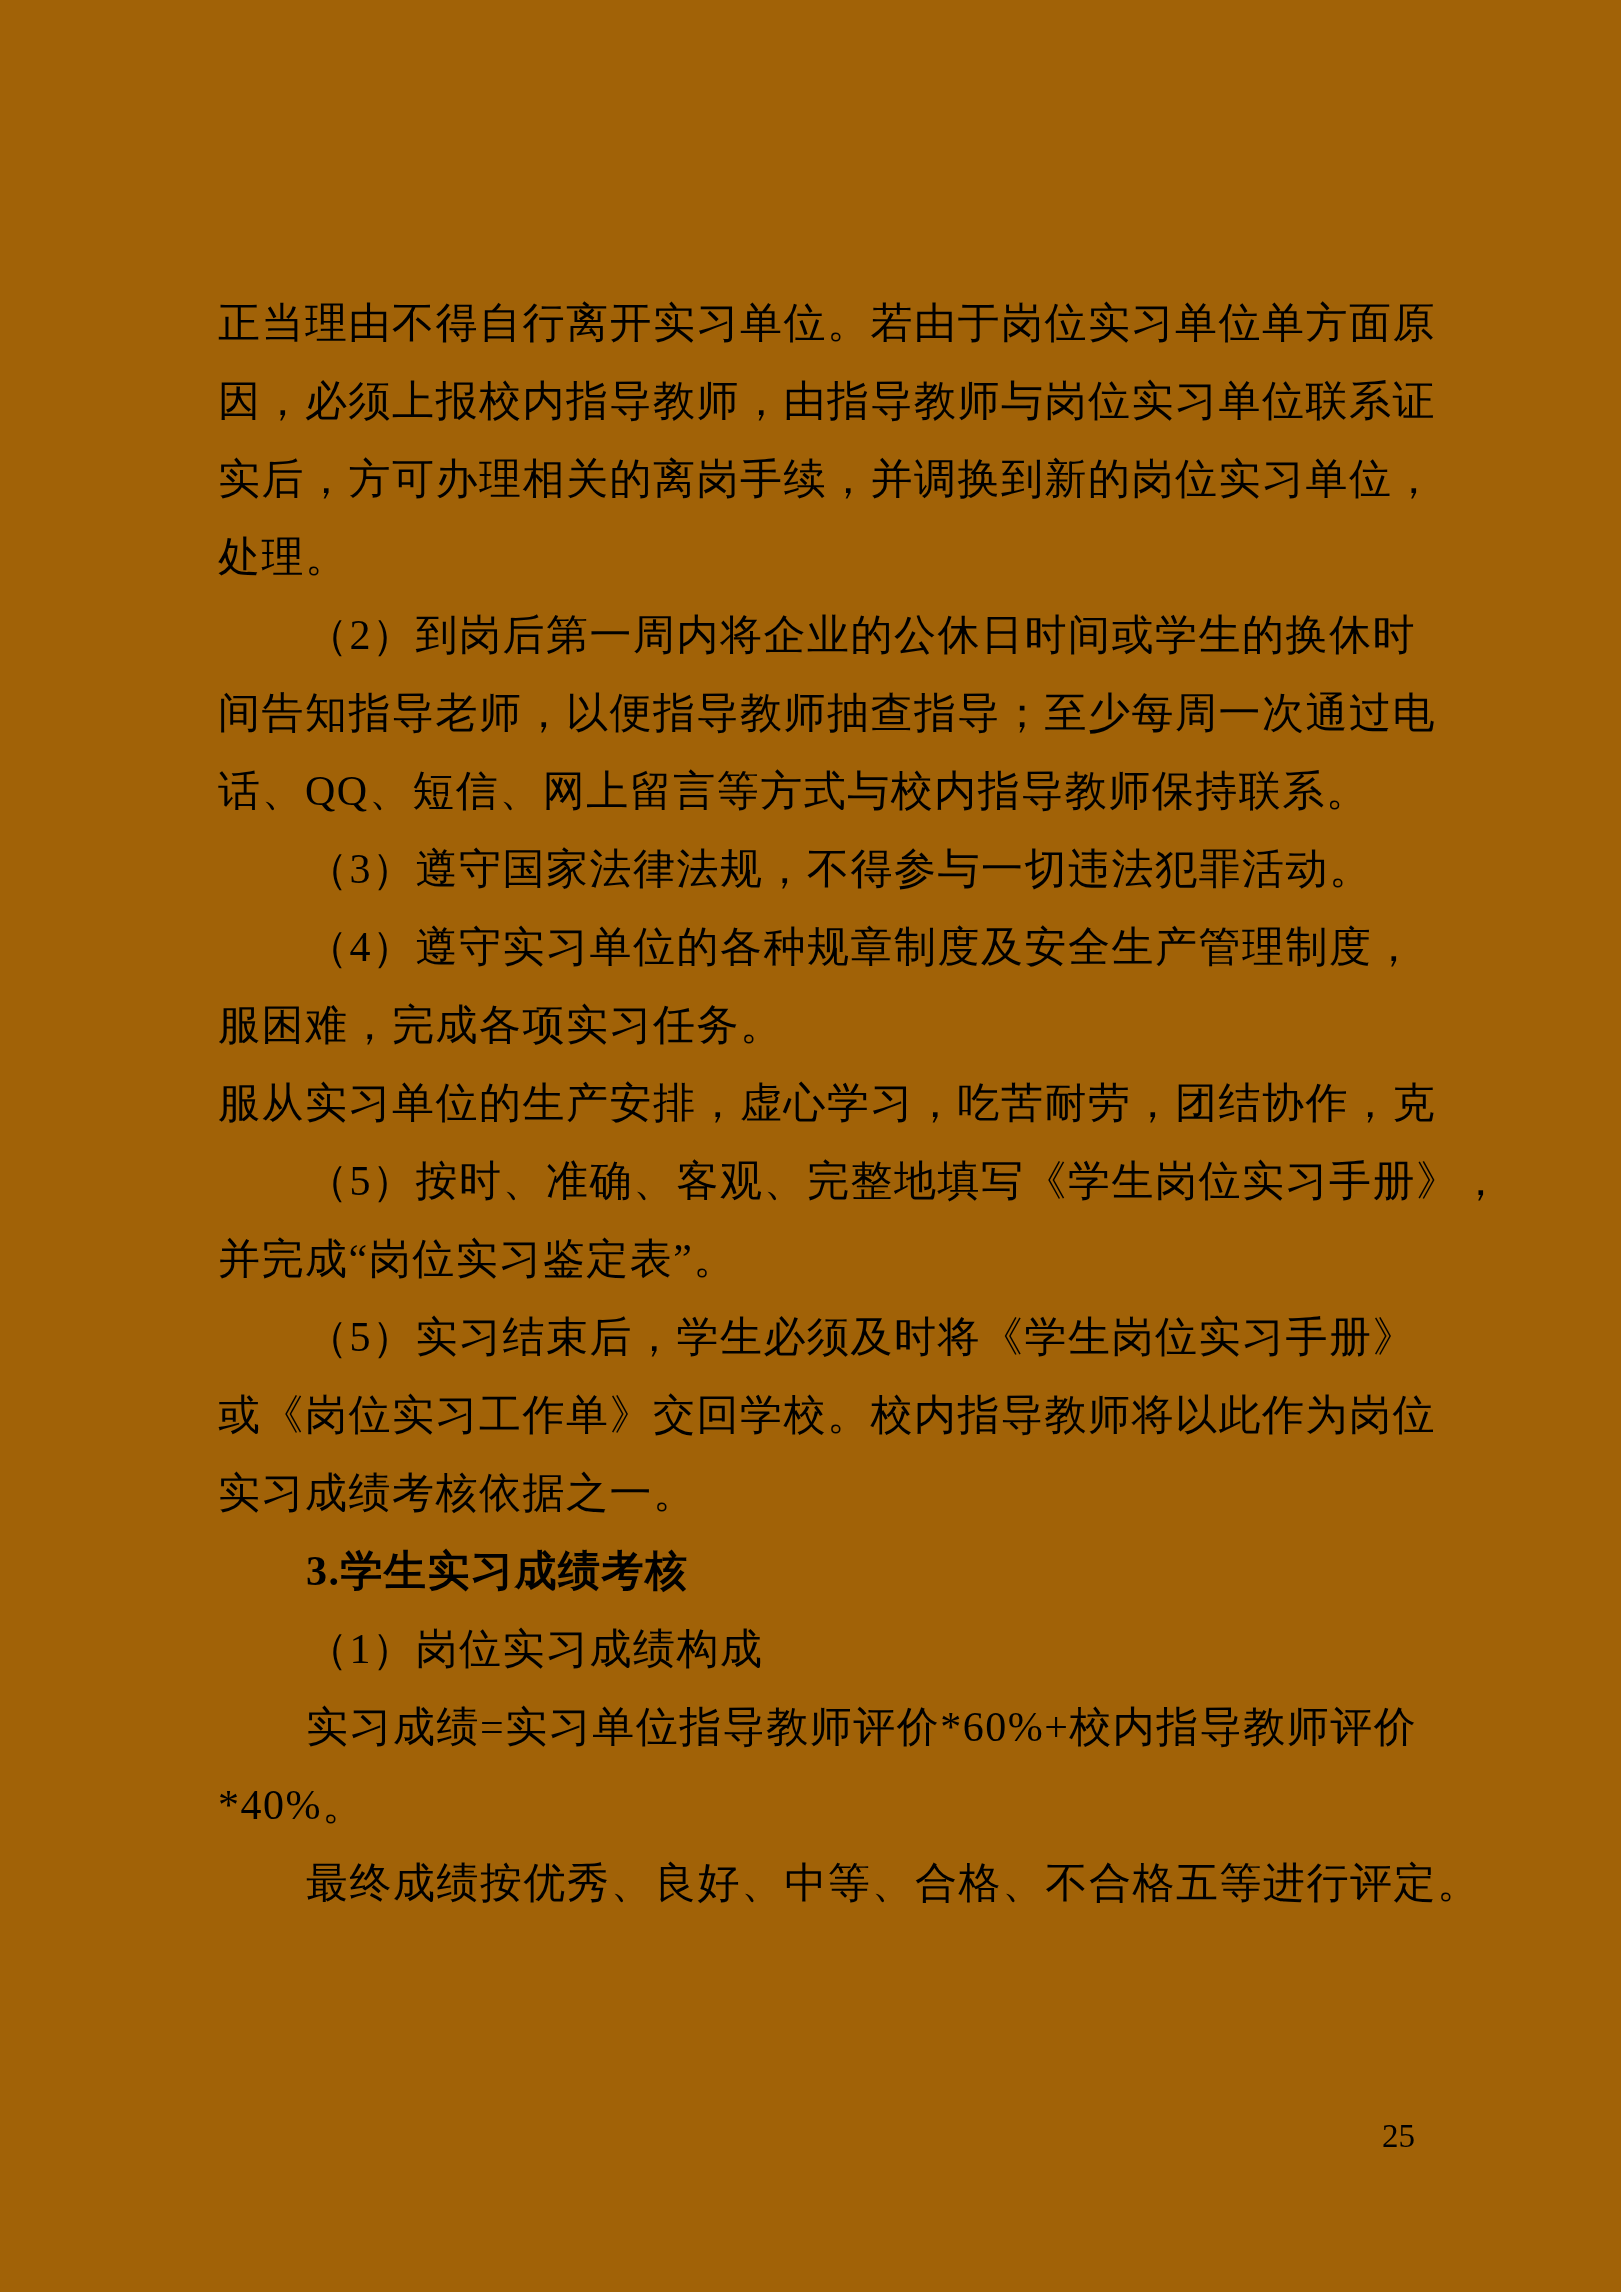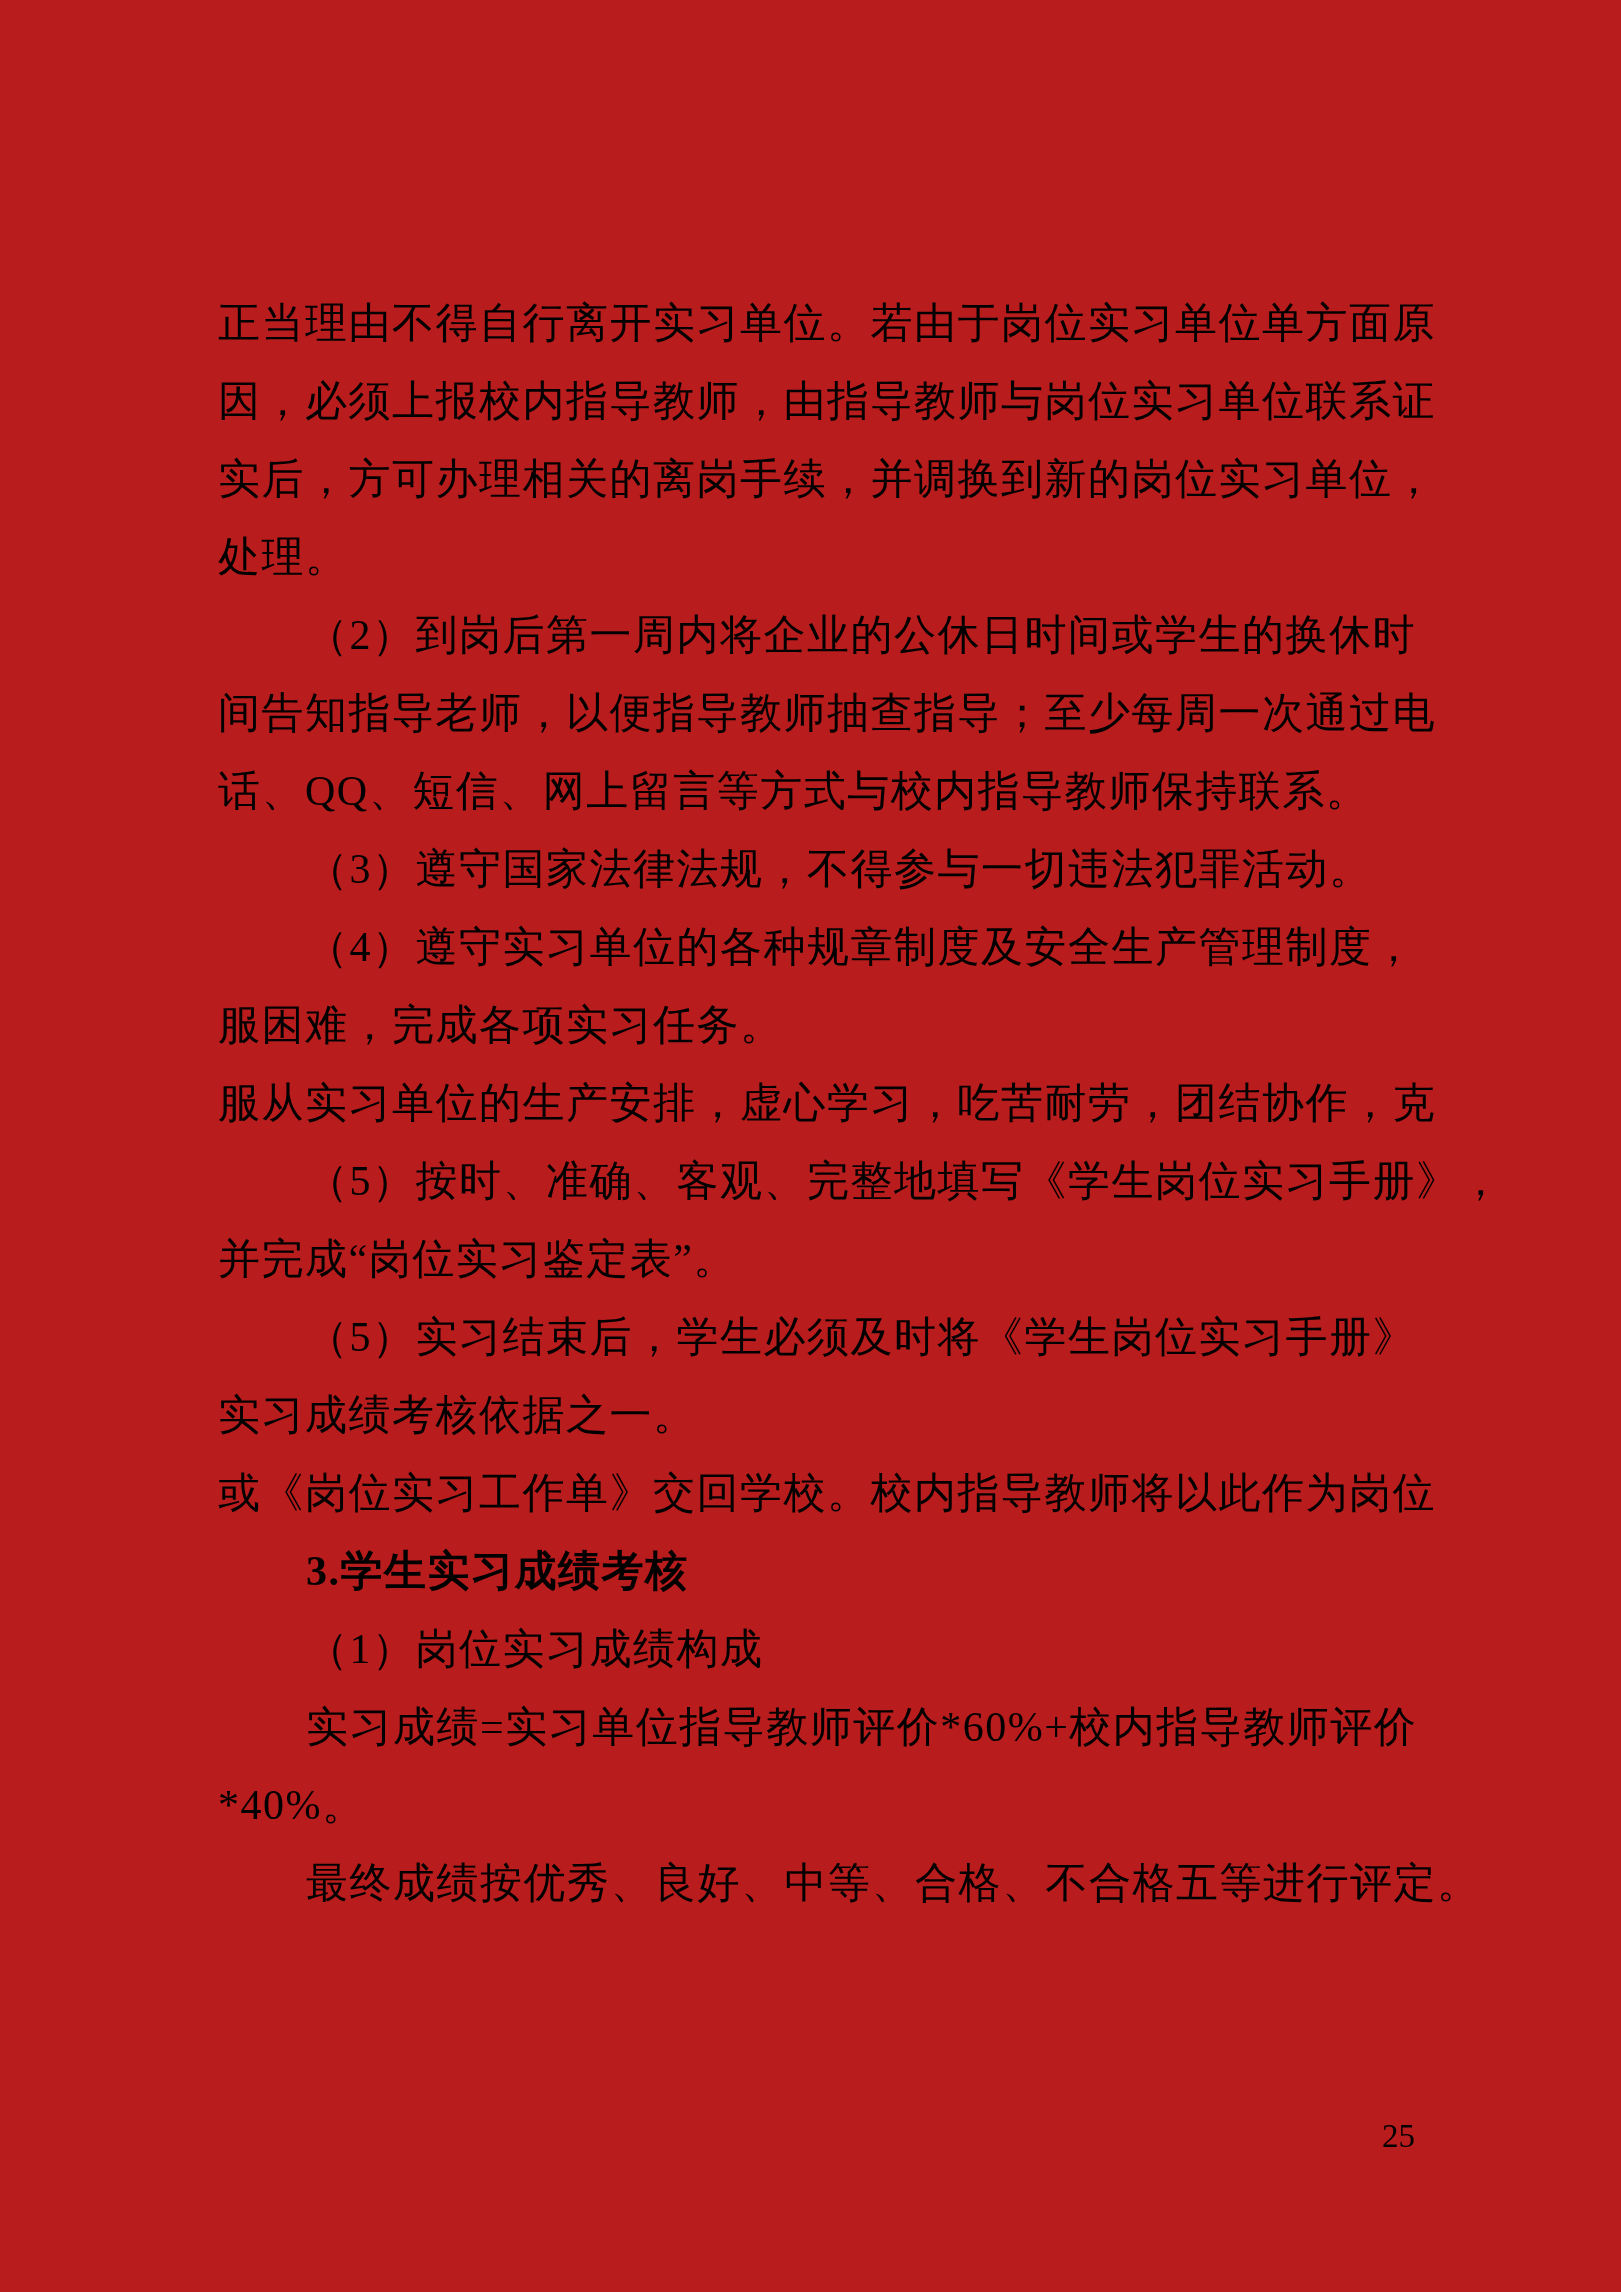--- a/index.html
+++ b/index.html
@@ -5,21 +5,21 @@
   html, body {
     margin: 0;
     padding: 0;
     background: #808080;
   }
   .page {
     position: relative;
     width: 1621px;
     height: 2293px;
     margin: 0 auto;
-    background: #b91c1c;
+    background: #a16207;
     color: #000000;
     font-family: "Liberation Serif", "DejaVu Serif", serif;
     overflow: hidden;
   }
   .content {
     position: absolute;
     left: 218px;
     top: 284px;
     width: 1220px;
   }
@@ -59,22 +59,22 @@
       <div class="line indent">（2）到岗后第一周内将企业的公休日时间或学生的换休时</div>
       <div class="line">间告知指导老师，以便指导教师抽查指导；至少每周一次通过电</div>
       <div class="line">话、QQ、短信、网上留言等方式与校内指导教师保持联系。</div>
       <div class="line indent">（3）遵守国家法律法规，不得参与一切违法犯罪活动。</div>
       <div class="line indent">（4）遵守实习单位的各种规章制度及安全生产管理制度，</div>
       <div class="line">服困难，完成各项实习任务。</div>
       <div class="line">服从实习单位的生产安排，虚心学习，吃苦耐劳，团结协作，克</div>
       <div class="line indent">（5）按时、准确、客观、完整地填写《学生岗位实习手册》，</div>
       <div class="line">并完成“岗位实习鉴定表”。</div>
       <div class="line indent">（5）实习结束后，学生必须及时将《学生岗位实习手册》</div>
+      <div class="line">或《岗位实习工作单》交回学校。校内指导教师将以此作为岗位</div>
       <div class="line">实习成绩考核依据之一。</div>
-      <div class="line">或《岗位实习工作单》交回学校。校内指导教师将以此作为岗位</div>
       <div class="line indent bold">3.学生实习成绩考核</div>
       <div class="line indent">（1）岗位实习成绩构成</div>
       <div class="line indent">实习成绩=实习单位指导教师评价*60%+校内指导教师评价</div>
       <div class="line">*40%。</div>
       <div class="line indent">最终成绩按优秀、良好、中等、合格、不合格五等进行评定。</div>
     </div>
   <div class="page-number">25</div>
 </div>
 
 

